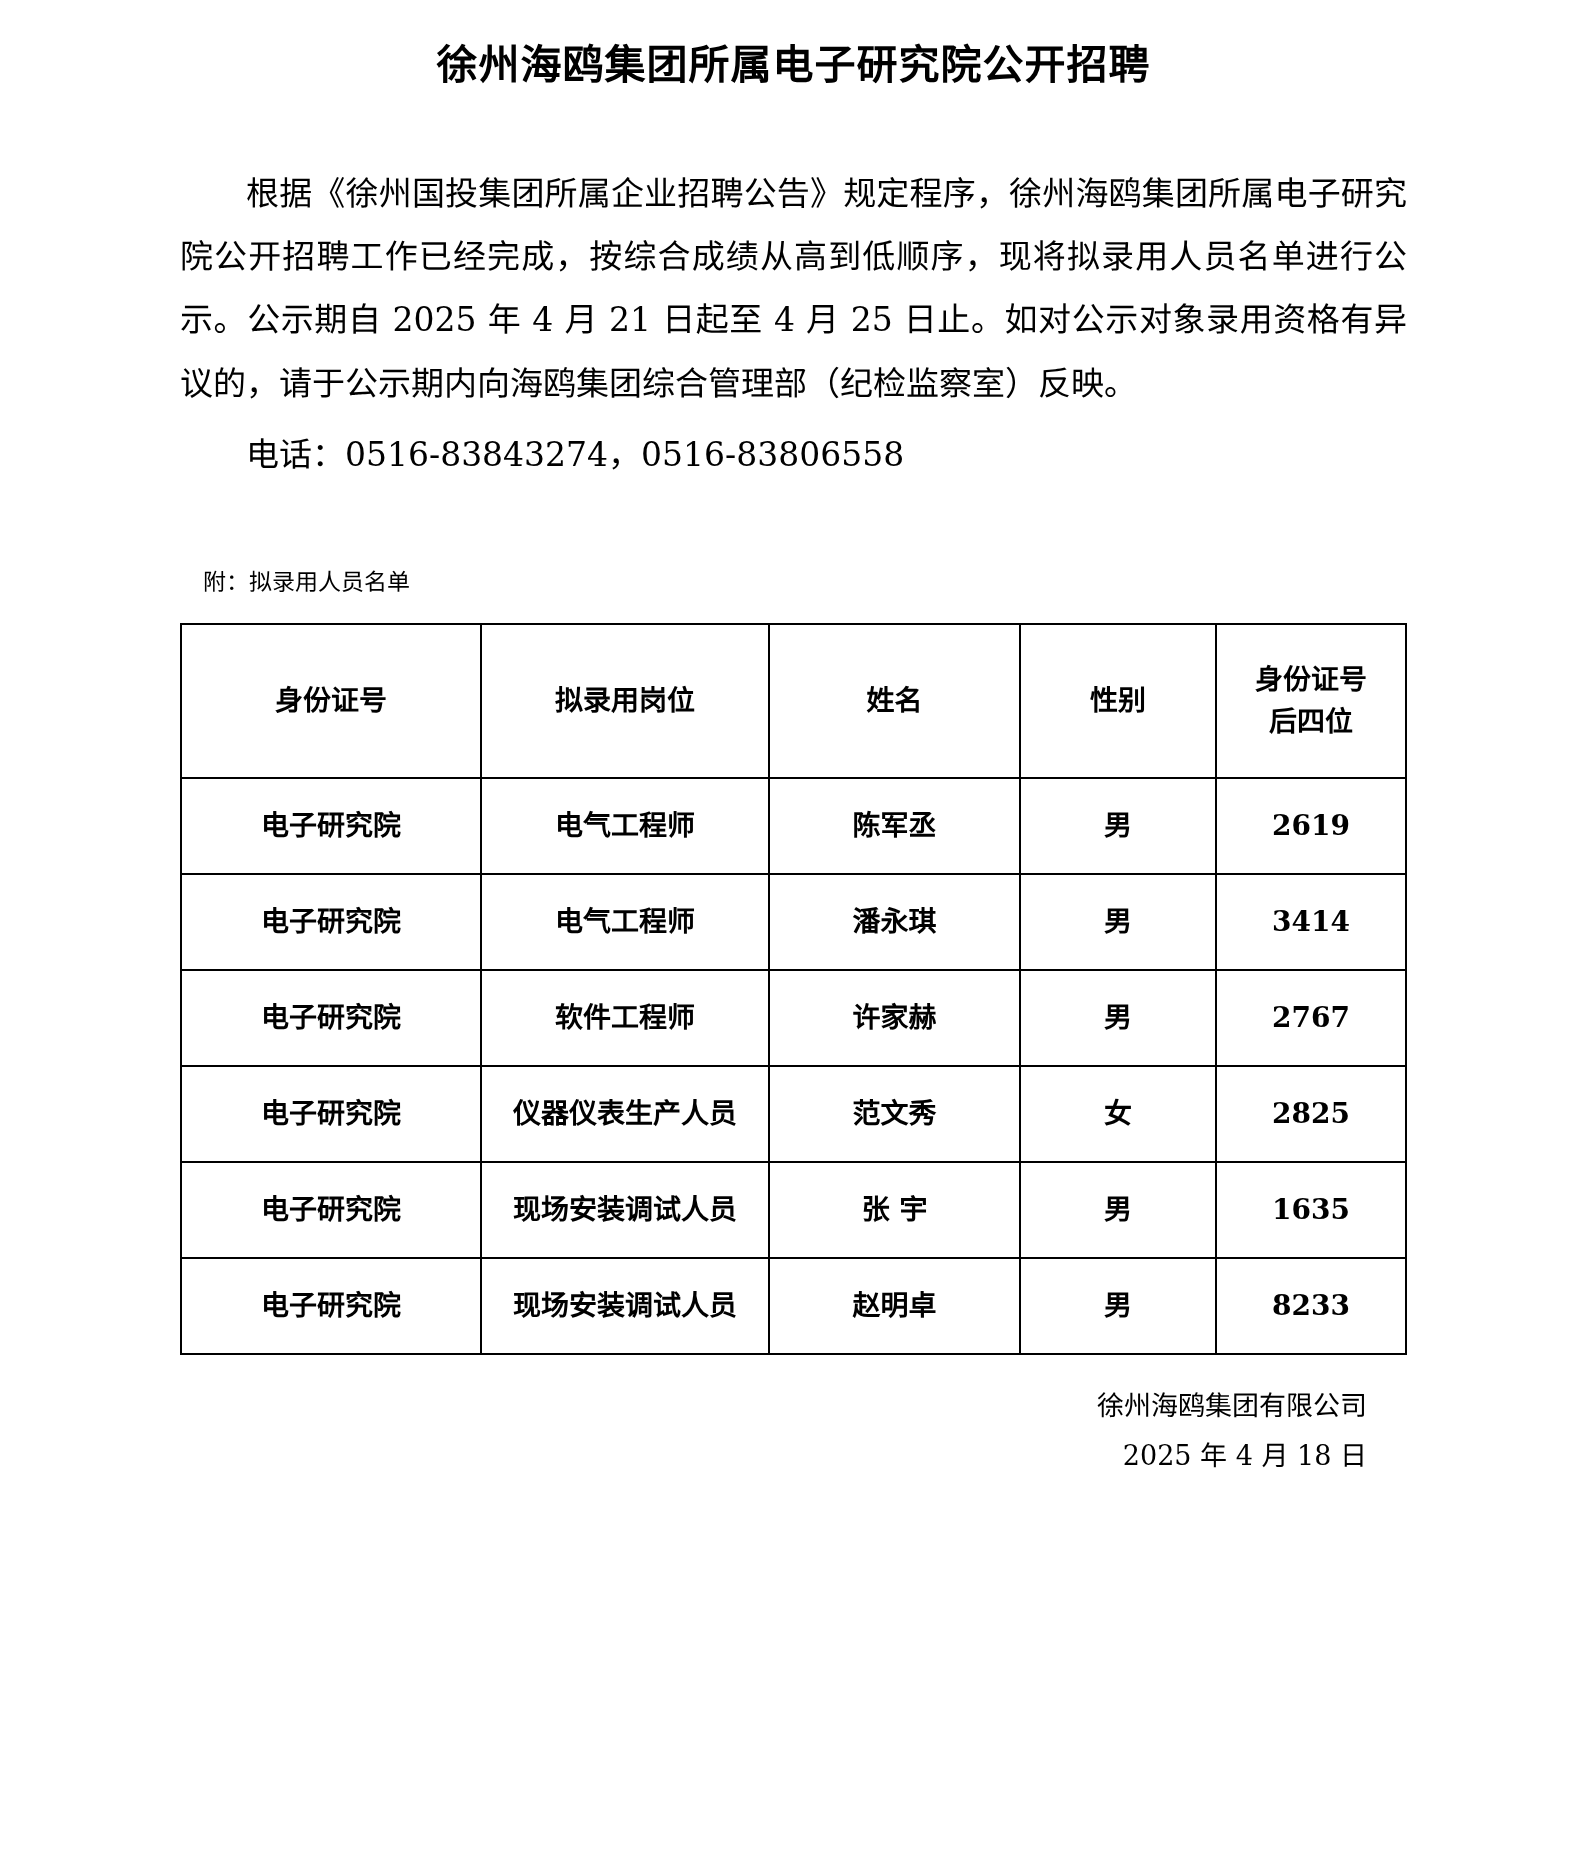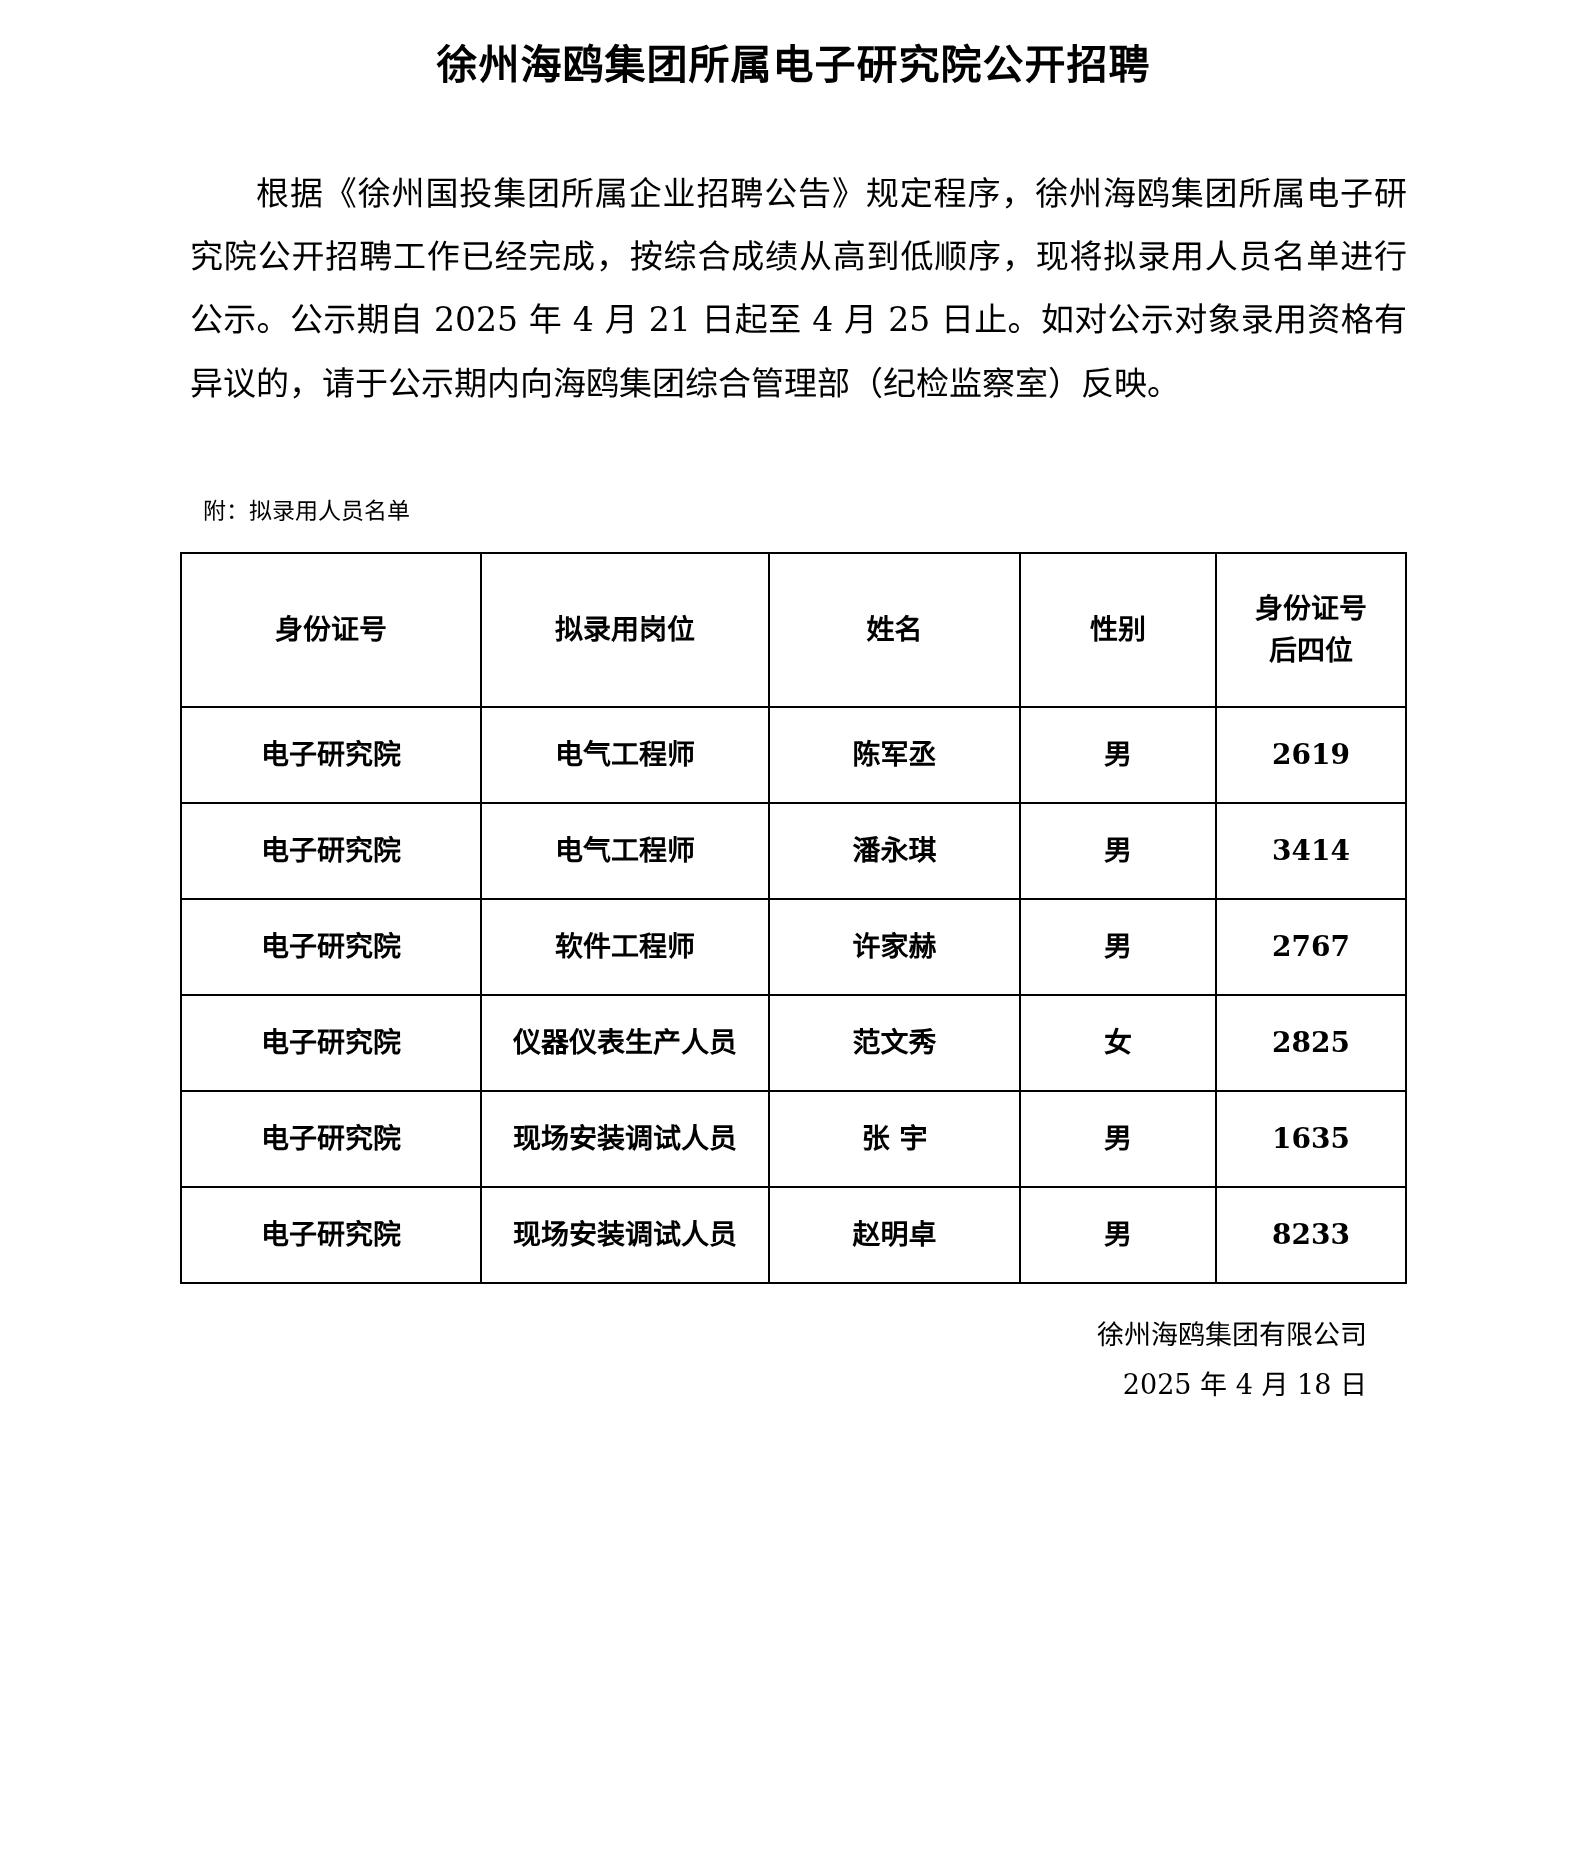--- a/index.html
+++ b/index.html
@@ -33,21 +33,21 @@
   }
   .body-text {
     margin-top: 64px;
     font-size: 33px;
     line-height: 1.92;
     text-align: justify;
     text-justify: inter-ideograph;
   }
   .para {
     text-indent: 2em;
-    margin: 0 0 0 10px;
+    margin: 0 0 0 0;
   }
   .para + .para {
     margin-top: 8px;
   }
   .attach-label {
     margin-top: 78px;
     font-size: 23px;
     text-indent: 1em;
     line-height: 1.6;
   }
@@ -90,20 +90,21 @@
 <body>
 
 <div class="page">
 
   <div class="doc-title">
     <span class="line">徐州海鸥集团所属电子研究院公开招聘</span>
   </div>
 
   <div class="body-text">
     <p class="para">根据《徐州国投集团所属企业招聘公告》规定程序，徐州海鸥集团所属电子研究院公开招聘工作已经完成，按综合成绩从高到低顺序，现将拟录用人员名单进行公示。公示期自 2025 年 4 月 21 日起至 4 月 25 日止。如对公示对象录用资格有异议的，请于公示期内向海鸥集团综合管理部（纪检监察室）反映。</p>
+    <p class="para">电话：0516-83843274，0516-83806558</p>
   </div>
 
   <div class="attach-label">附：拟录用人员名单</div>
 
   <table class="list">
     <colgroup>
       <col class="c1">
         <col class="c2">
         <col class="c3">
         <col class="c4">

